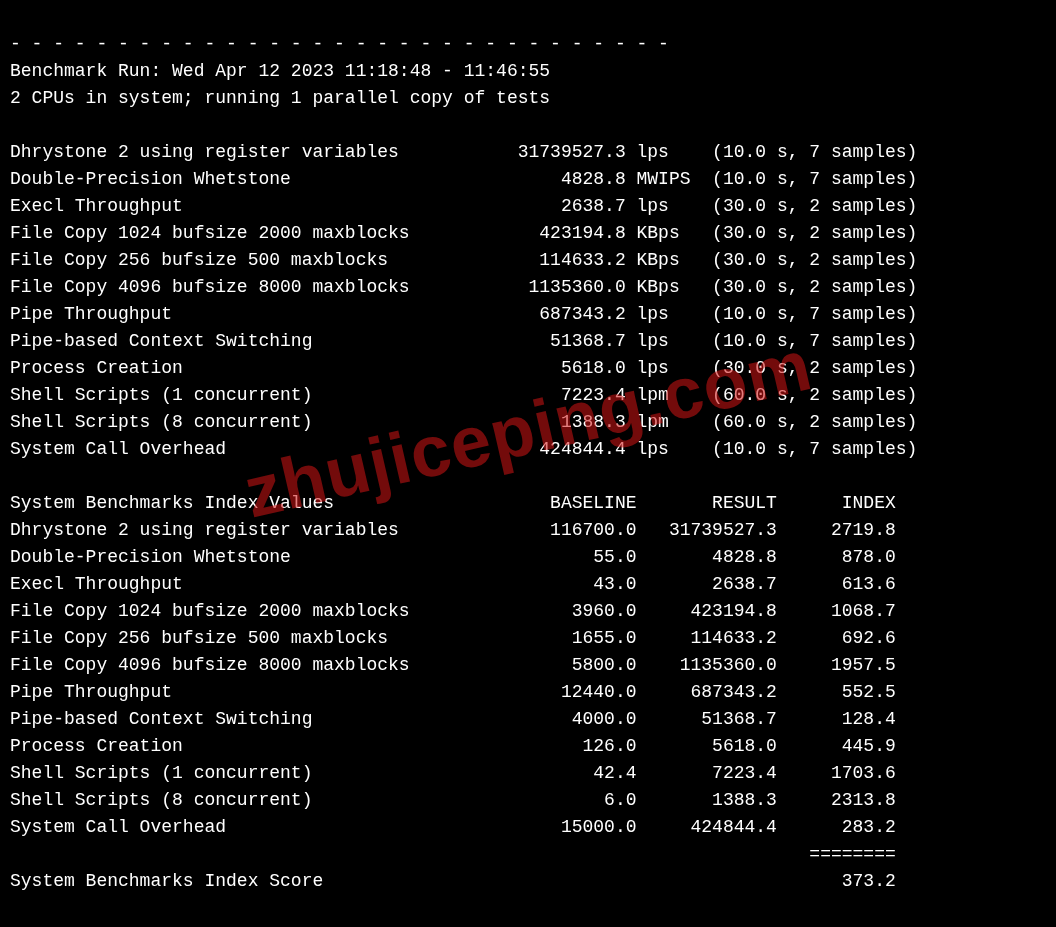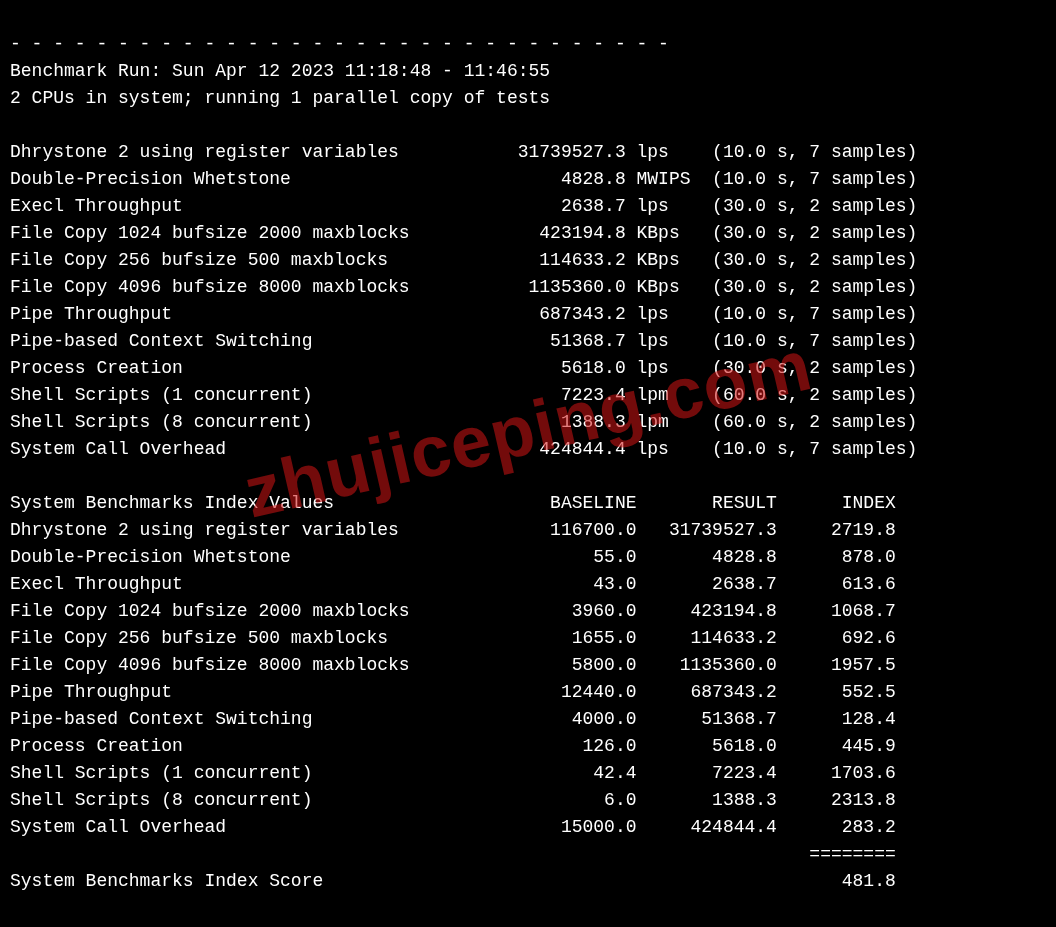--- a/index.html
+++ b/index.html
@@ -30,21 +30,21 @@
     color: rgba(210, 20, 20, 0.55);
     pointer-events: none;
     letter-spacing: 1px;
   }
 </style>
 </head>
 <body>
 
 <div class="terminal">
 <span>- - - - - - - - - - - - - - - - - - - - - - - - - - - - - - -</span>
-<span>Benchmark Run: Sun Apr 12 2023 11:18:48 - 11:46:55</span>
+<span>Benchmark Run: Wed Apr 12 2023 11:18:48 - 11:46:55</span>
 <span>2 CPUs in system; running 1 parallel copy of tests</span>
 
 <span id="tests-block">Dhrystone 2 using register variables           31739527.3 lps    (10.0 s, 7 samples)
 Double-Precision Whetstone                         4828.8 MWIPS  (10.0 s, 7 samples)
 Execl Throughput                                   2638.7 lps    (30.0 s, 2 samples)
 File Copy 1024 bufsize 2000 maxblocks            423194.8 KBps   (30.0 s, 2 samples)
 File Copy 256 bufsize 500 maxblocks              114633.2 KBps   (30.0 s, 2 samples)
 File Copy 4096 bufsize 8000 maxblocks           1135360.0 KBps   (30.0 s, 2 samples)
 Pipe Throughput                                  687343.2 lps    (10.0 s, 7 samples)
 Pipe-based Context Switching                      51368.7 lps    (10.0 s, 7 samples)
@@ -60,15 +60,15 @@
 File Copy 1024 bufsize 2000 maxblocks               3960.0     423194.8     1068.7
 File Copy 256 bufsize 500 maxblocks                 1655.0     114633.2      692.6
 File Copy 4096 bufsize 8000 maxblocks               5800.0    1135360.0     1957.5
 Pipe Throughput                                    12440.0     687343.2      552.5
 Pipe-based Context Switching                        4000.0      51368.7      128.4
 Process Creation                                     126.0       5618.0      445.9
 Shell Scripts (1 concurrent)                          42.4       7223.4     1703.6
 Shell Scripts (8 concurrent)                           6.0       1388.3     2313.8
 System Call Overhead                               15000.0     424844.4      283.2</span>
 <span id="index-divider-line">                                                                          ========</span>
-<span id="score-line">System Benchmarks Index Score                                                481.8</span>
+<span id="score-line">System Benchmarks Index Score                                                373.2</span>
 <div class="watermark">zhujiceping.com</div>
 </div>
 
 </body></html>

